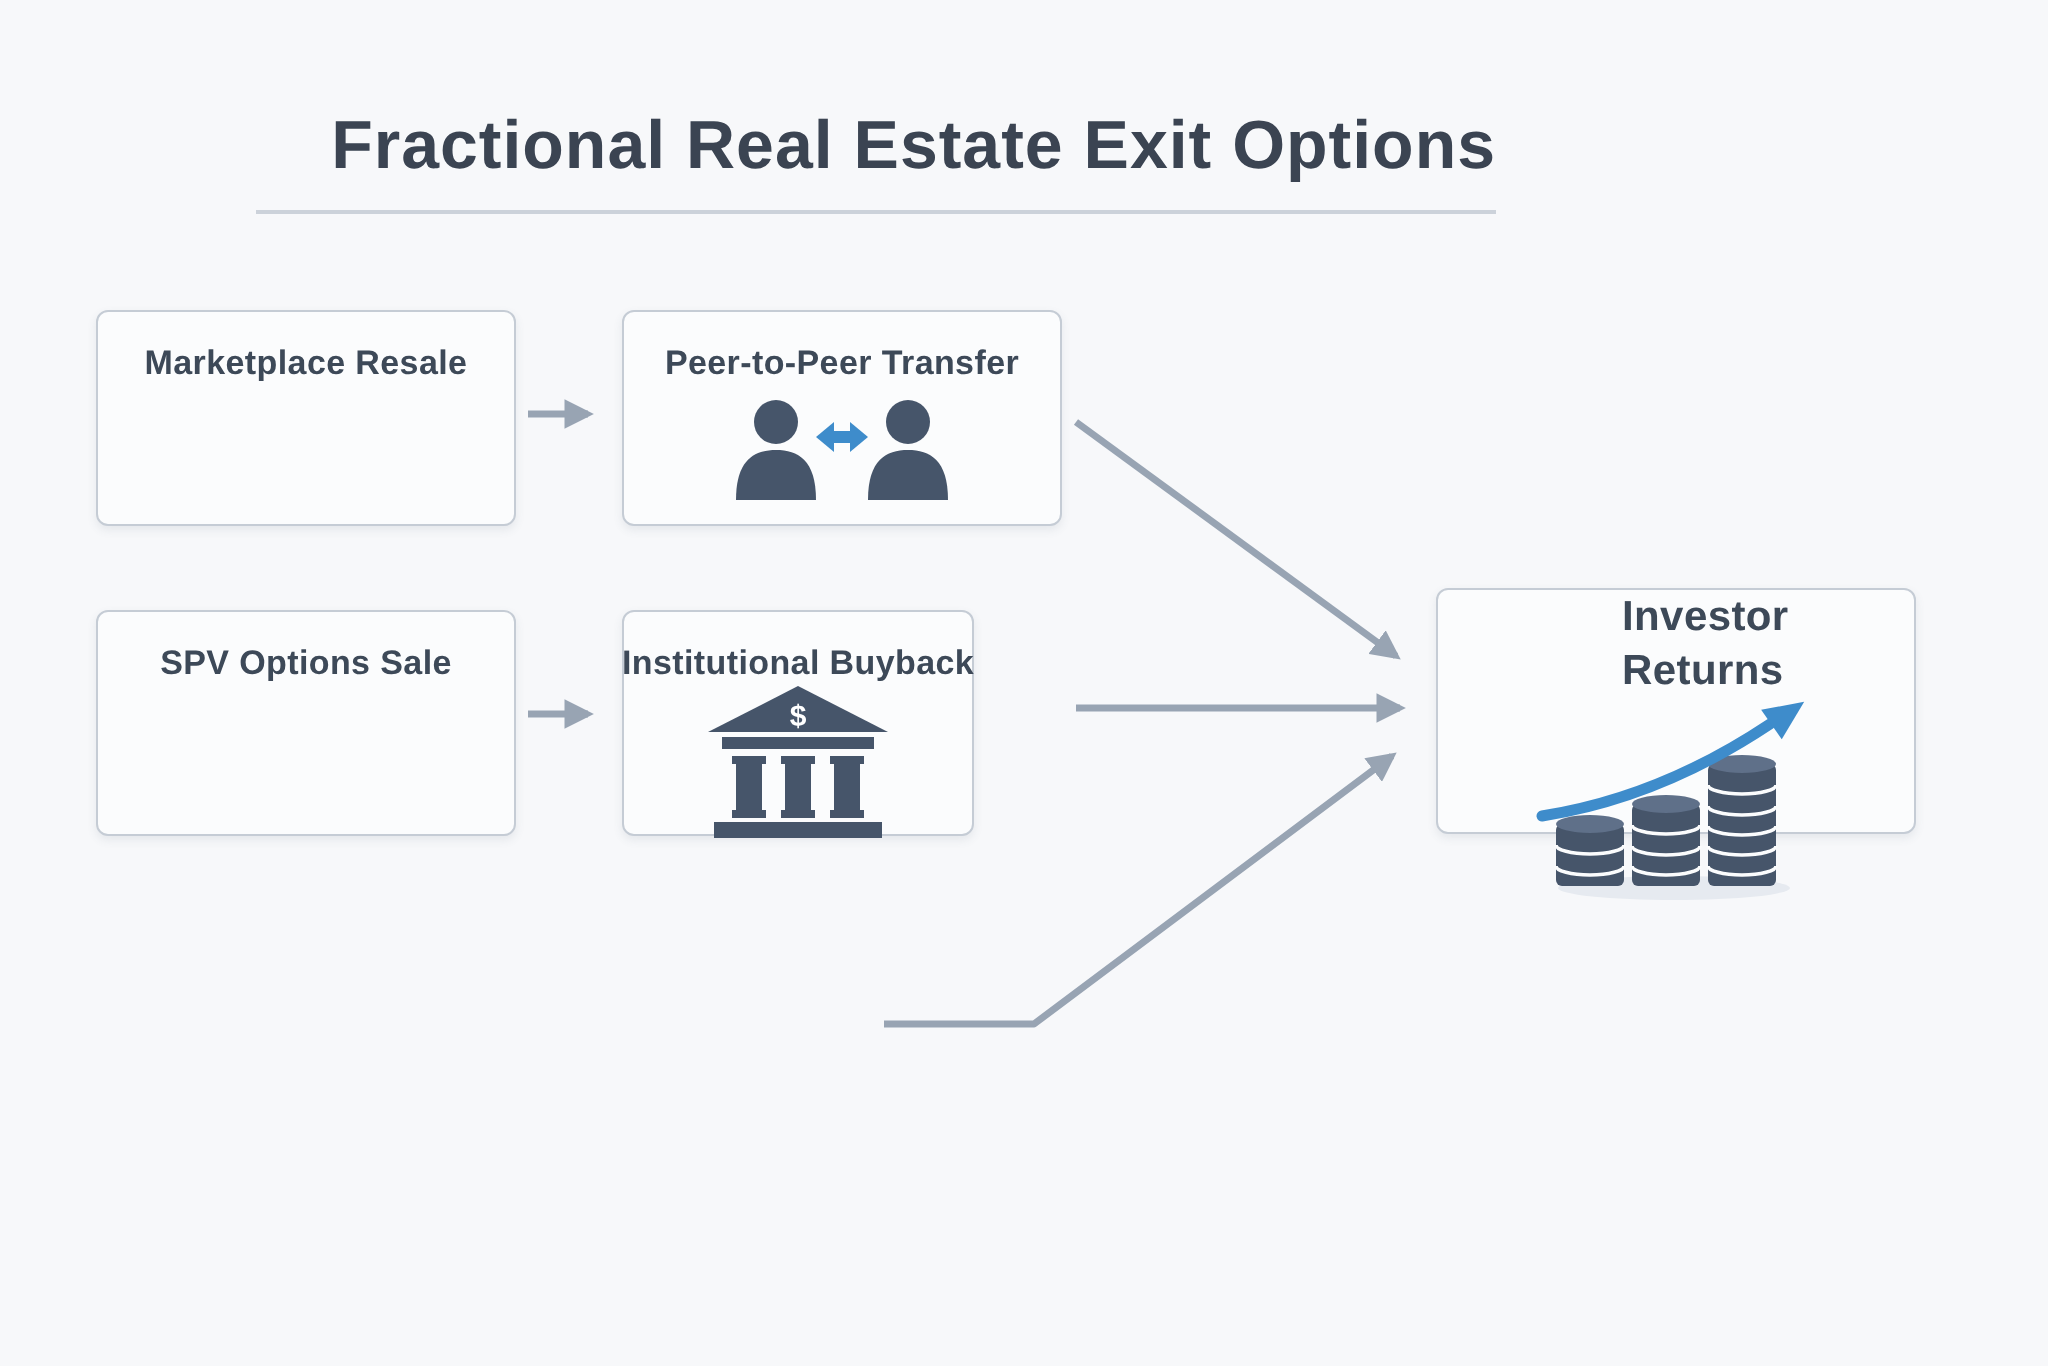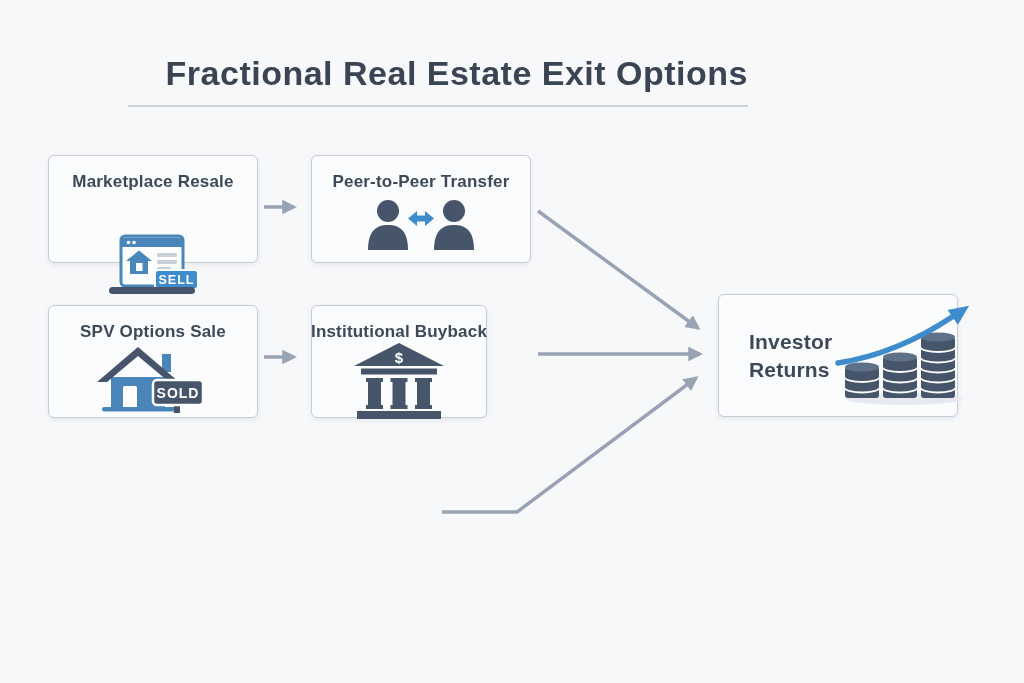--- a/index.html
+++ b/index.html
@@ -34,21 +34,21 @@
   .node .icon{flex:1;display:flex;align-items:center;justify-content:center;width:100%;}
 
   #node-marketplace{left:48px;top:155px;width:210px;height:108px;gap:40px;}
   #node-p2p       {left:311px;top:155px;width:220px;height:108px;}
   #node-spv       {left:48px;top:305px;width:210px;height:113px;}
   #node-buyback   {left:311px;top:305px;width:176px;height:113px;}
   #node-rebalance {left:192px;top:452px;width:243px;height:118px;}
 
   #node-returns{
     left:718px;top:294px;width:240px;height:123px;
-    flex-direction:row;align-items:center;justify-content:flex-start;
+    flex-direction:column;align-items:center;justify-content:flex-start;
   }
   #node-returns .label{
     margin:0 0 0 30px;font-size:21px;line-height:1.3;white-space:normal;
     width:84px;text-align:left;
   }
   #node-returns .icon{flex:1;display:flex;align-items:center;justify-content:center;}
 </style>
 </head>
 <body>
 
@@ -68,37 +68,20 @@
       <path d="M 264 207 L 294 207" marker-end="url(#ah)"></path>
       <path d="M 264 357 L 294 357" marker-end="url(#ah)"></path>
       <path d="M 538 211 L 698 328" marker-end="url(#ah)"></path>
       <path d="M 538 354 L 700 354" marker-end="url(#ah)"></path>
       <path d="M 442 512 L 517 512 L 696 378" marker-end="url(#ah)"></path>
     </g>
   </svg>
 
   <div class="node" id="node-marketplace">
     <div class="label">Marketplace Resale</div>
-    <div class="icon">
-      <svg width="106" height="64" viewBox="0 0 106 64">
-        <rect x="21" y="4" width="62" height="50" rx="4" fill="#fdfdfe" stroke="#4a86ba" stroke-width="3"></rect>
-        <path d="M 25 5.5 h 54 a3.5 3.5 0 0 1 3.5 3.5 v 6 h -61 v -6 a3.5 3.5 0 0 1 3.5 -3.5 z" fill="#4a86ba"></path>
-        <circle cx="28.5" cy="10.5" r="1.8" fill="#ffffff"></circle>
-        <circle cx="34" cy="10.5" r="1.8" fill="#ffffff"></circle>
-        <polygon points="26,29 39,18.5 52,29" fill="#4a86ba"></polygon>
-        <rect x="30" y="27" width="18" height="15" fill="#4a86ba"></rect>
-        <rect x="36" y="31" width="6.5" height="8" fill="#ffffff"></rect>
-        <rect x="57" y="21" width="20" height="4" rx="1.5" fill="#c6cfda"></rect>
-        <rect x="57" y="28" width="20" height="4" rx="1.5" fill="#c6cfda"></rect>
-        <rect x="57" y="35" width="14" height="4" rx="1.5" fill="#c6cfda"></rect>
-        <rect x="55" y="38" width="43" height="19" rx="3" fill="#3e8ccb" stroke="#fbfcfd" stroke-width="2"></rect>
-        <text x="76.5" y="52" text-anchor="middle" font-size="12.5" font-weight="bold" fill="#ffffff" letter-spacing="1" font-family="Liberation Sans, sans-serif">SELL</text>
-        <rect x="9" y="55" width="86" height="7" rx="3.5" fill="#46556a"></rect>
-      </svg>
-    </div>
   </div>
 
   <div class="node" id="node-p2p">
     <div class="label">Peer-to-Peer Transfer</div>
     <div class="icon">
       <svg width="116" height="58" viewBox="0 0 116 58">
         <g fill="#46556a">
           <circle cx="25" cy="13" r="11"></circle>
           <path d="M 5 52 C 5 32 14 27 25 27 C 36 27 45 32 45 52 Z"></path>
           <circle cx="91" cy="13" r="11"></circle>
@@ -108,32 +91,20 @@
           <rect x="53" y="17.5" width="10" height="6"></rect>
           <polygon points="54,13 54,28 45,20.5"></polygon>
           <polygon points="62,13 62,28 71,20.5"></polygon>
         </g>
       </svg>
     </div>
   </div>
 
   <div class="node" id="node-spv">
     <div class="label">SPV Options Sale</div>
-    <div class="icon">
-      <svg width="118" height="70" viewBox="0 0 118 70">
-        <rect x="68" y="9" width="9" height="18" fill="#4a86ba"></rect>
-        <rect x="17" y="32" width="54" height="32" fill="#4a86ba"></rect>
-        <polygon points="3,37 44,2 85,37 75,37 44,11 13,37" fill="#46556a"></polygon>
-        <rect x="29" y="41" width="14" height="23" rx="1.5" fill="#ffffff"></rect>
-        <rect x="8" y="62" width="76" height="4.5" rx="2.2" fill="#4a86ba"></rect>
-        <rect x="80" y="58" width="6" height="10" fill="#46556a"></rect>
-        <rect x="59" y="35" width="50" height="25" rx="4" fill="#46556a" stroke="#fbfcfd" stroke-width="2.5"></rect>
-        <text x="84" y="53" text-anchor="middle" font-size="14" font-weight="bold" fill="#ffffff" letter-spacing="1" font-family="Liberation Sans, sans-serif">SOLD</text>
-      </svg>
-    </div>
   </div>
 
   <div class="node" id="node-buyback">
     <div class="label">Institutional Buyback</div>
     <div class="icon">
       <svg width="96" height="78" viewBox="0 0 96 78">
         <g fill="#46556a">
           <polygon points="48,1 93,24 3,24"></polygon>
           <rect x="10" y="26.5" width="76" height="6"></rect>
           <rect x="15" y="36" width="17" height="4"></rect>

